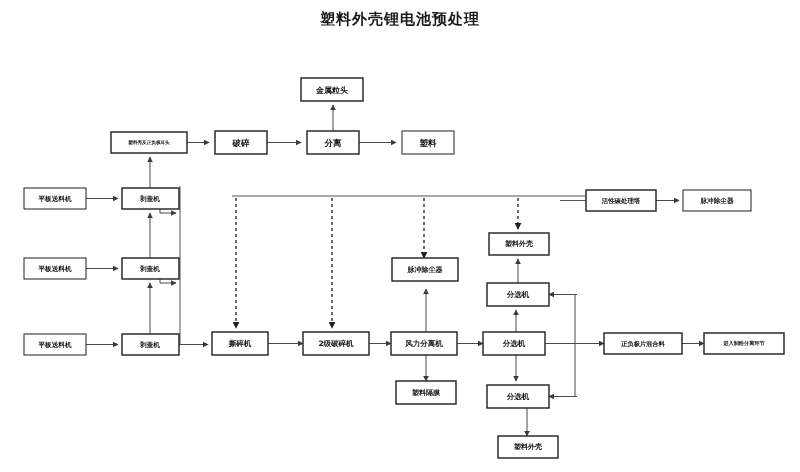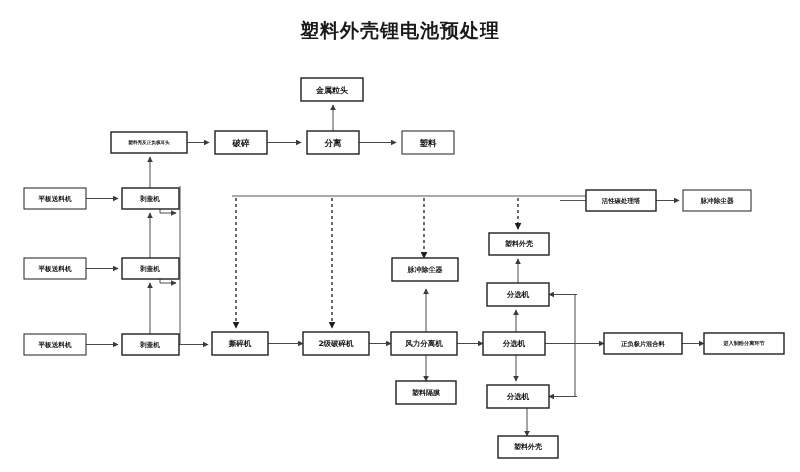--- a/index.html
+++ b/index.html
@@ -11,24 +11,24 @@
     position: relative;
     width: 800px;
     height: 472px;
     background: #ffffff;
     font-family: "DejaVu Sans", "Liberation Sans", sans-serif;
     overflow: hidden;
   }
   #title {
     position: absolute;
     left: 0;
-    top: 18px;
+    top: 10px;
     width: 800px;
     text-align: center;
-    font-size: 19px;
+    font-size: 15px;
     font-weight: bold;
     color: #1a1a1a;
     letter-spacing: 1px;
   }
   svg#flow {
     position: absolute;
     left: 0;
     top: 0;
     width: 800px;
     height: 472px;

